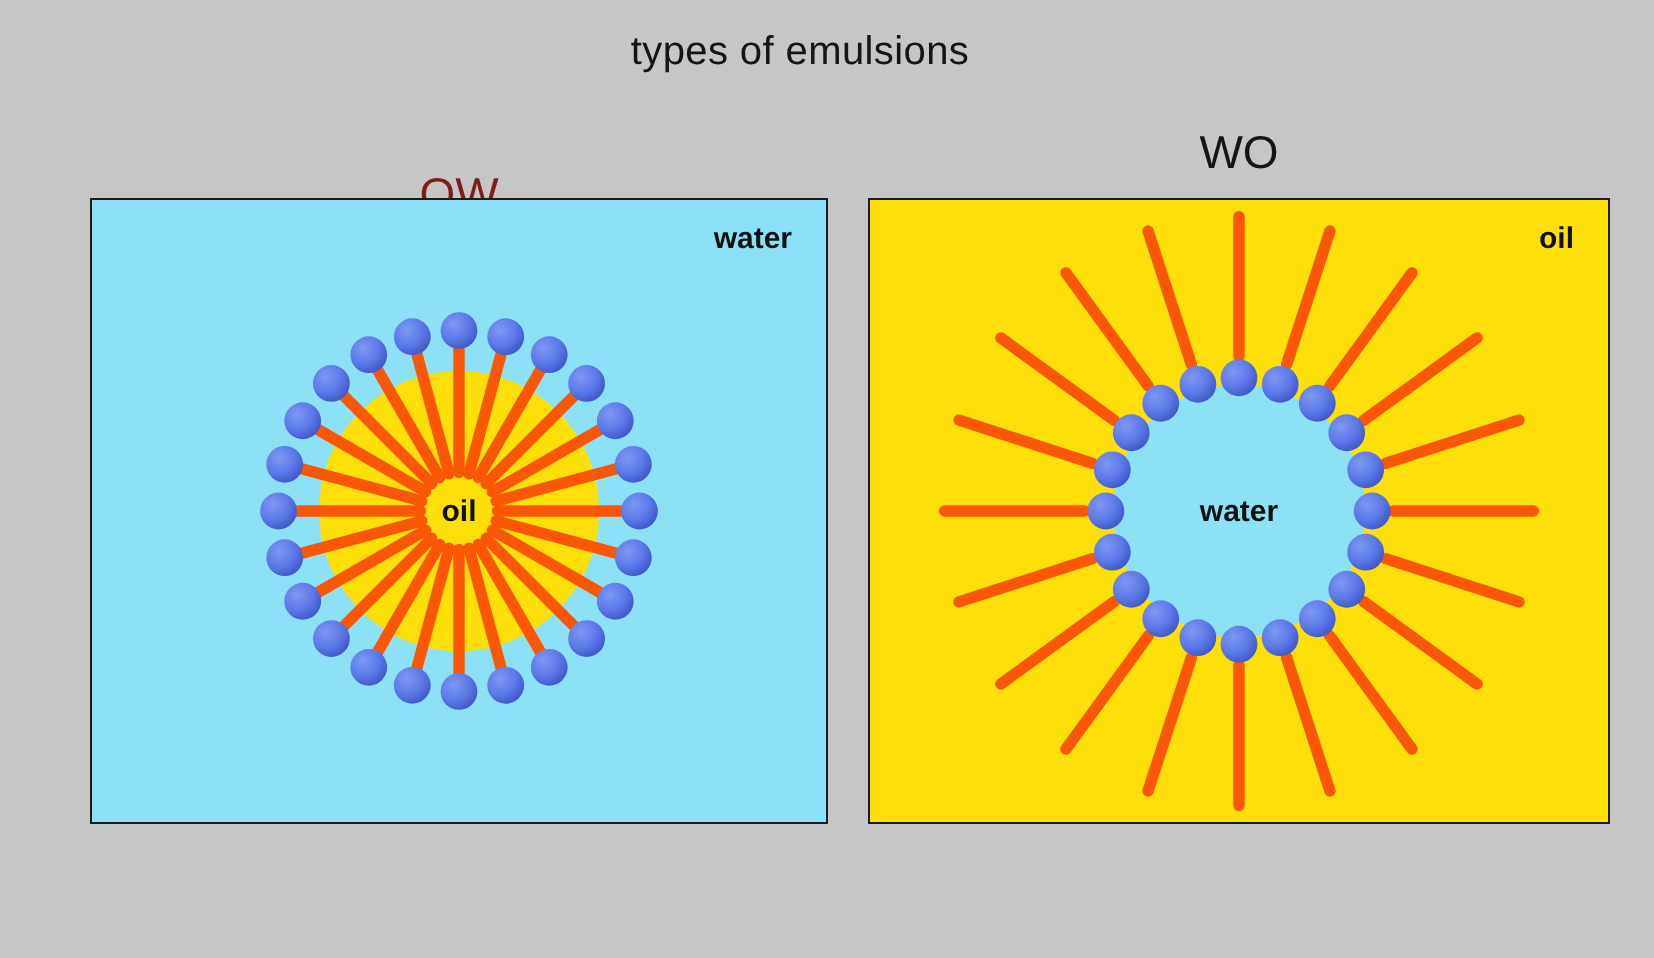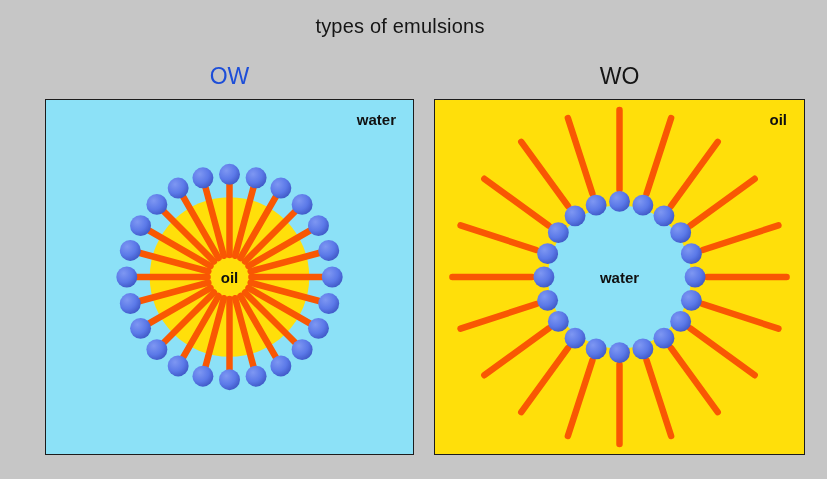--- a/index.html
+++ b/index.html
@@ -18,21 +18,21 @@
   }
 
   .heading {
     position: absolute; top: 63px; font-size: 23px;
     color: #151515; text-align: center;
   }
   .heading-left  { left: 45px;  width: 369px; }
   .heading-right { left: 434px; width: 371px; }
 
   .panel {
-    position: absolute; top: 99px; height: 356px;
+    position: absolute; top: 99px; height: 313px;
     border: 1.5px solid #1c1c1c;
   }
   .panel-left  { left: 45px;  width: 369px; }
   .panel-right { left: 434px; width: 371px; }
 
   .panel svg { position: absolute; inset: 0; width: 100%; height: 100%; display: block; }
 
   .corner-label {
     position: absolute; top: 11px; right: 17px;
     font-weight: bold; font-size: 15px; color: #101010;
@@ -44,21 +44,21 @@
     pointer-events: none;
   }
 </style>
 </head>
 <body style="background: rgb(198, 198, 198);">
 
 <div class="stage">
 
   <div class="title" style="color: rgb(21, 21, 21);">types of emulsions</div>
 
-  <div class="heading heading-left" style="color: #1d4ed8;">OW</div>
+  <div class="heading heading-left" style="color: #7f1d1d; margin-top: 21px;">OW</div>
   <div class="heading heading-right" style="color: rgb(21, 21, 21);">WO</div>
 
   <div class="panel panel-left" style="background: rgb(140, 225, 247); border-color: rgb(28, 28, 28);">
     <svg viewBox="-184 -177.5 368 355" preserveAspectRatio="xMidYMid meet">
         <defs>
           <radialGradient id="hg0" cx="35%" cy="32%" r="78%">
             <stop offset="0%" stop-color="#7e97f2"></stop>
             <stop offset="55%" stop-color="#5b79e8"></stop>
             <stop offset="100%" stop-color="#3a53c0"></stop>
           </radialGradient>

